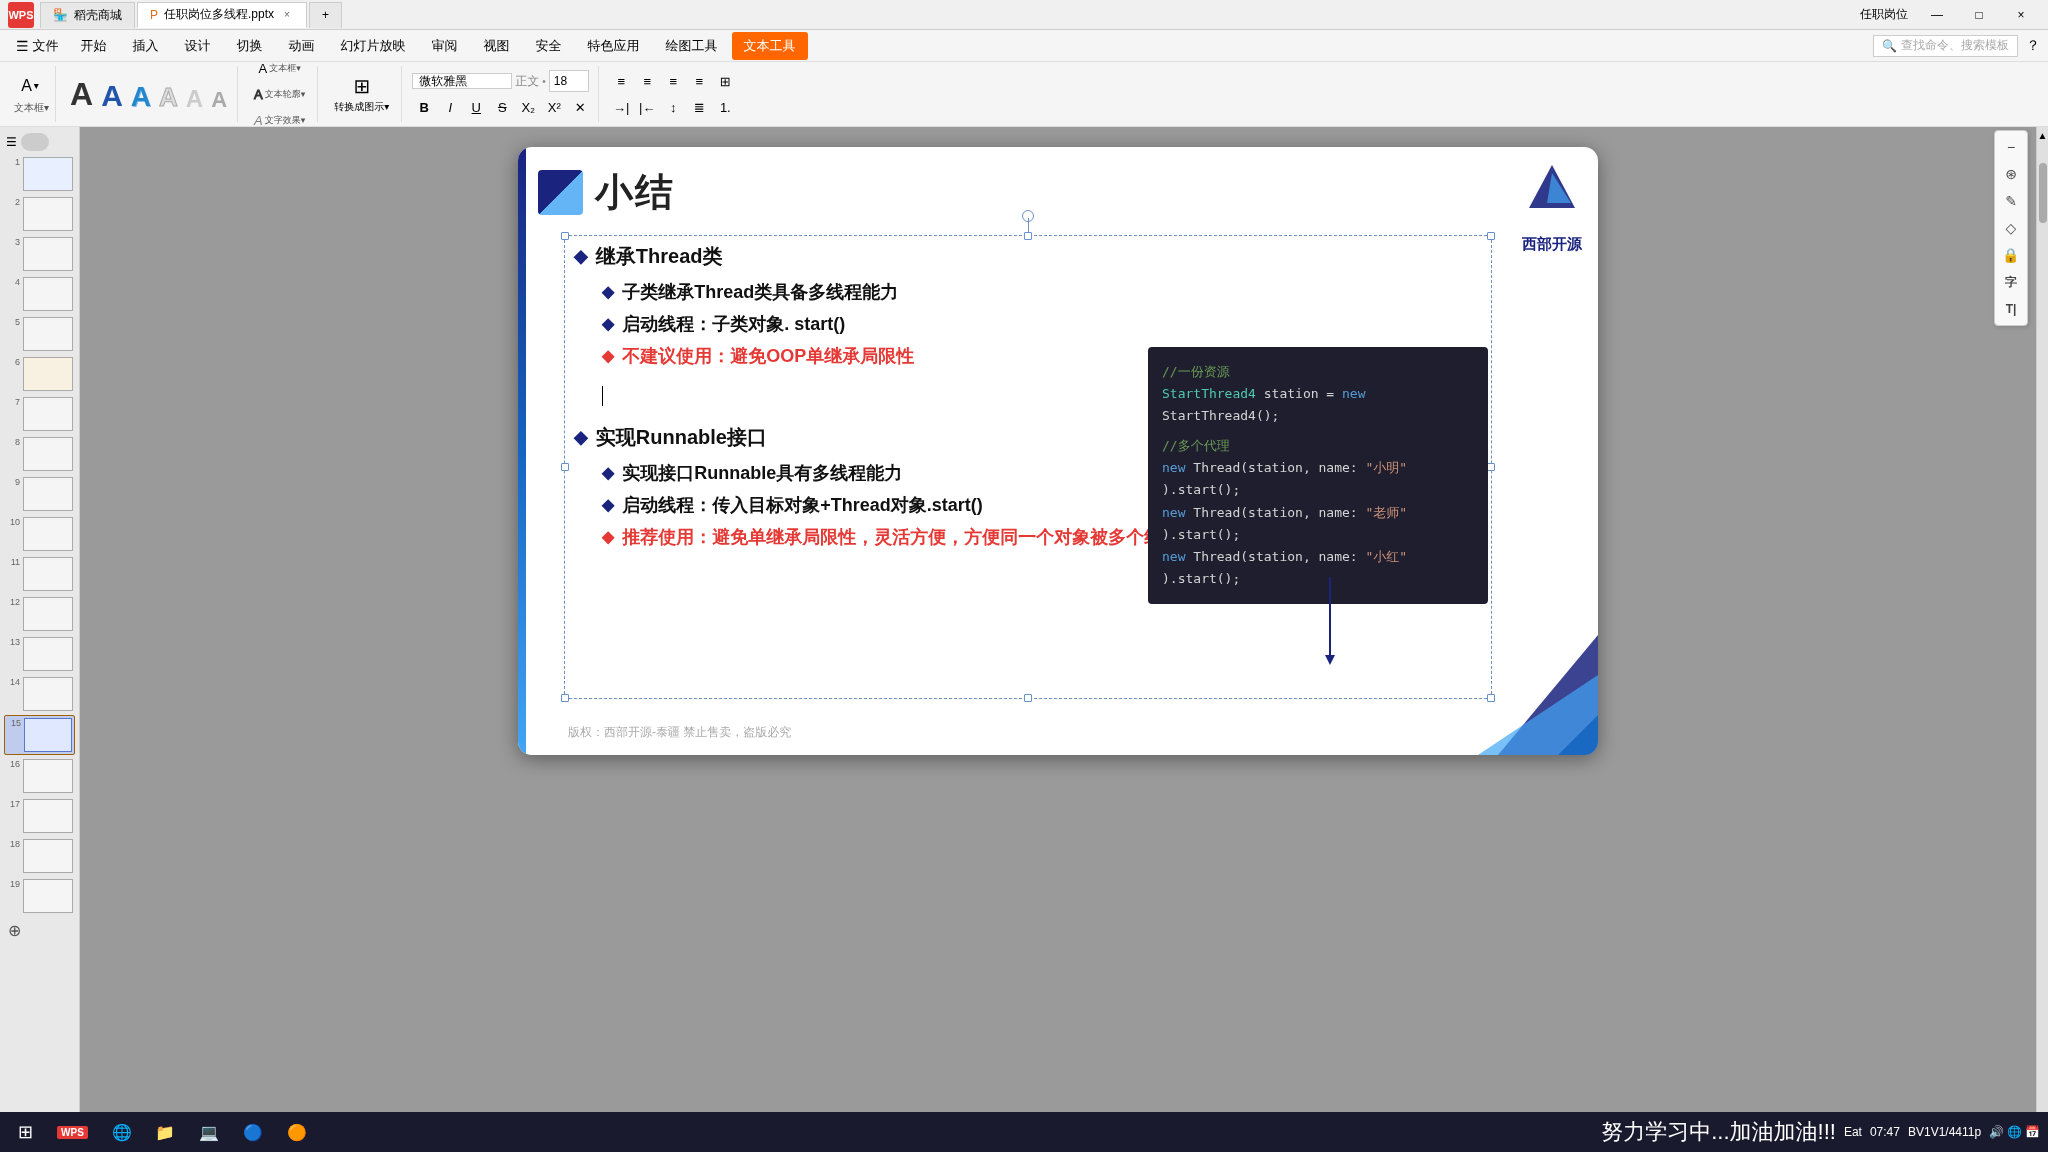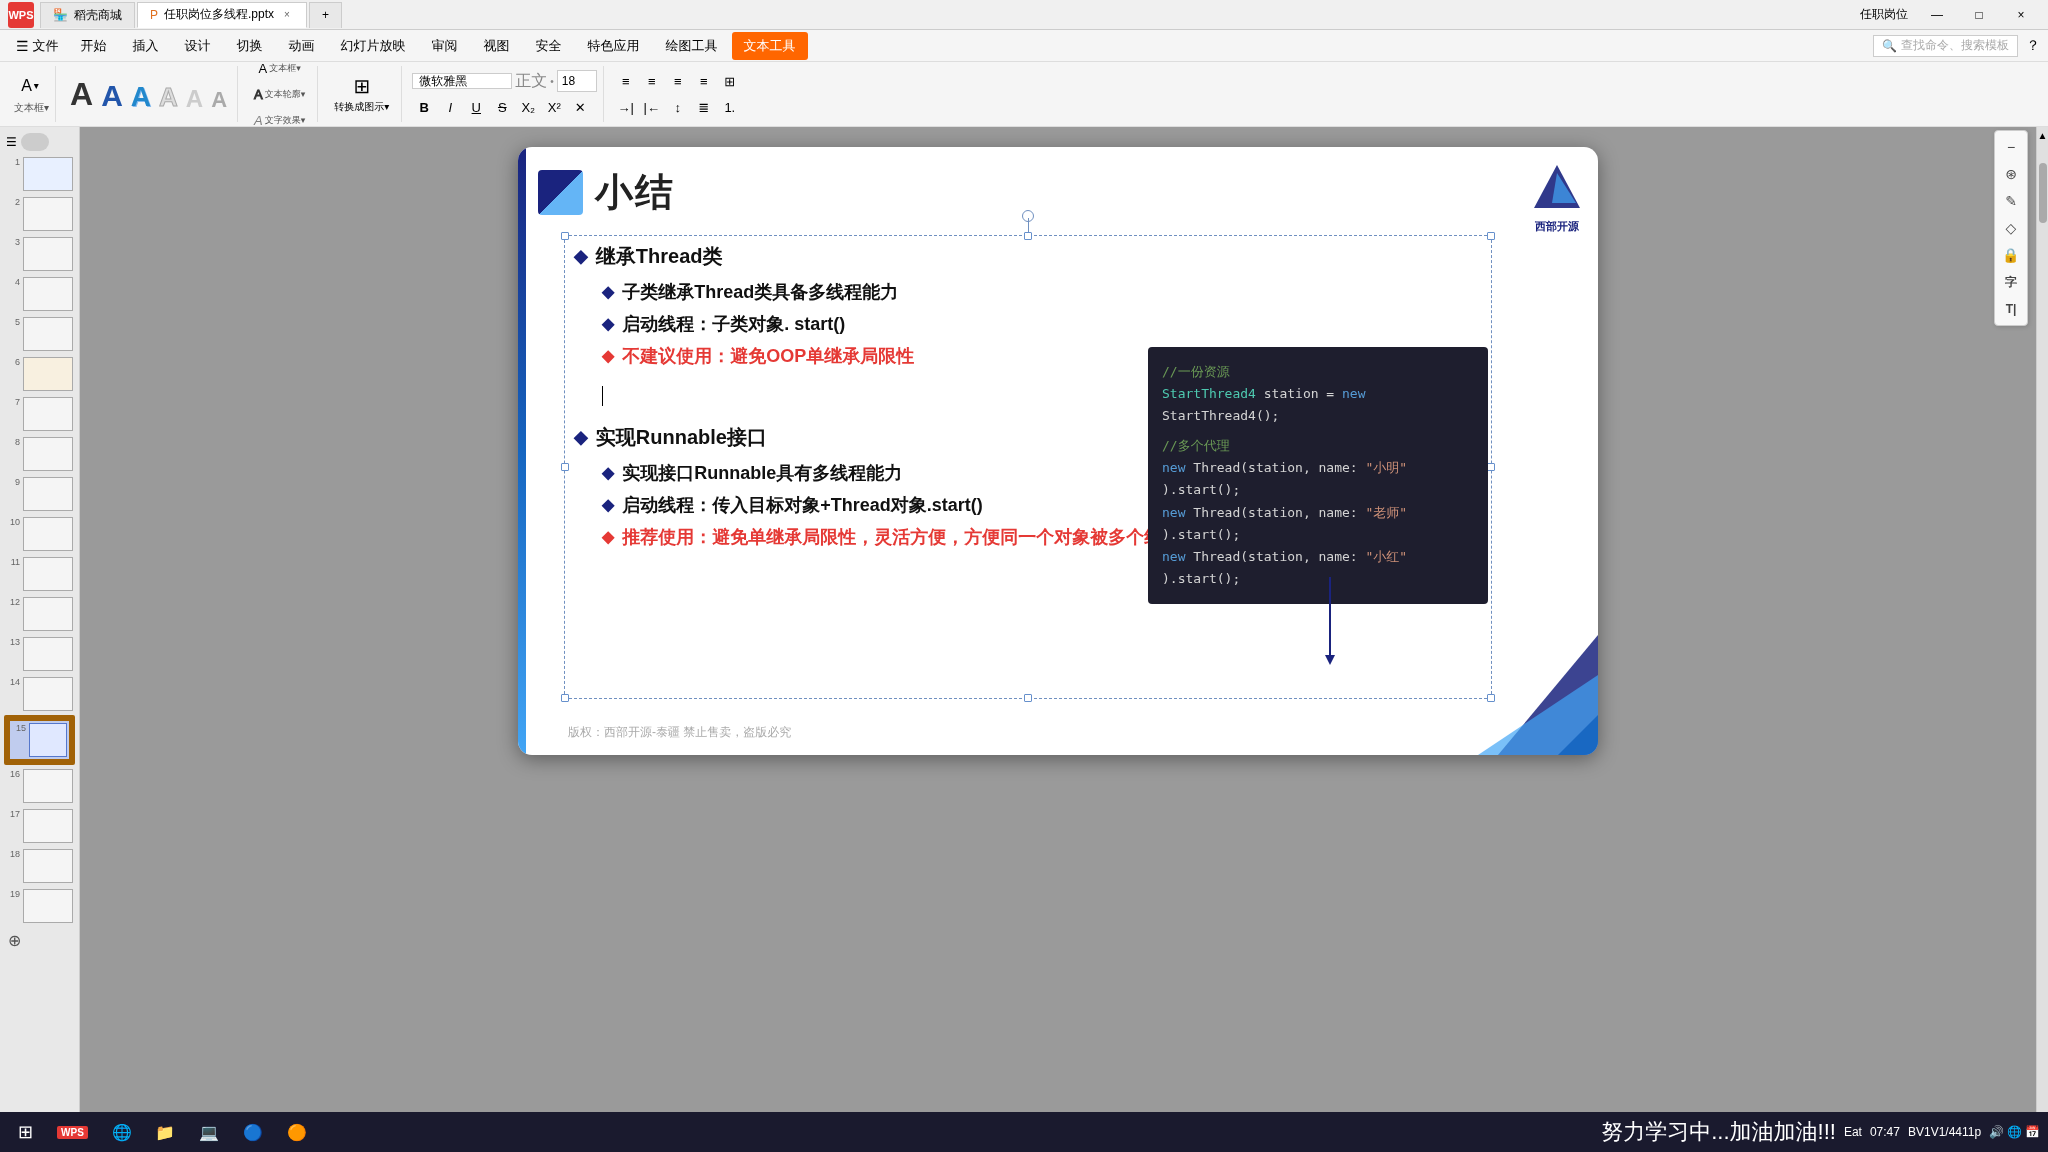--- a/index.html
+++ b/index.html
@@ -205,21 +205,21 @@
       border-right: 1px solid #ccc;
     }
     .slide-thumb {
       display: flex;
       align-items: flex-start;
       gap: 3px;
       cursor: pointer;
       padding: 2px;
       border-radius: 2px;
     }
-    .slide-thumb.active { background: #c0ccee; border: 6px solid #a16207; }
+    .slide-thumb.active { background: #c0ccee; border: 1px solid #a16207; }
     .slide-num {
       font-size: 9px;
       color: #666;
       min-width: 14px;
       text-align: right;
     }
     .thumb-img {
       width: 52px;
       height: 34px;
       background: white;
@@ -292,24 +292,24 @@
       position: absolute;
       top: 16px;
       right: 16px;
       text-align: center;
     }
     .logo-triangle {
       width: 50px;
       height: 50px;
     }
     .logo-text {
-      font-size: 11px;
+      font-size: 15px;
       color: #1a237e;
       font-weight: bold;
-      margin-top: 2px;
+      margin-top: 18px;
     }
 
     .bullet-section {
       margin-bottom: 18px;
     }
 
     .bullet-main {
       display: flex;
       align-items: flex-start;
       gap: 8px;
@@ -629,21 +629,21 @@
       <div class="ribbon-btn">
         <span style="font-size:20px;">⊞</span>
         <span style="font-size:10px;">转换成图示▾</span>
       </div>
     </div>
 
     <div class="font-selector">
       <div style="display:flex;flex-direction:column;gap:4px;">
         <div style="display:flex;align-items:center;gap:3px;">
           <input class="font-input" value="微软雅黑" readonly="" style="">
-          <span style="font-size:16px;color:#888;font-family:Liberation Mono, monospace;">正文</span>
+          <span style="font-size:12px;color:#888;font-family:Liberation Mono, monospace;">正文</span>
           <span style="font-size:10px;color:#888;">•</span>
           <input class="font-size-input" value="18" style="">
         </div>
         <div style="display:flex;gap:2px;">
           <div class="fmt-btn" style="font-weight:bold;">B</div>
           <div class="fmt-btn" style="font-style:italic;">I</div>
           <div class="fmt-btn" style="text-decoration:underline;">U</div>
           <div class="fmt-btn" style="text-decoration:line-through;">S</div>
           <div class="fmt-btn">X₂</div>
           <div class="fmt-btn">X²</div>

